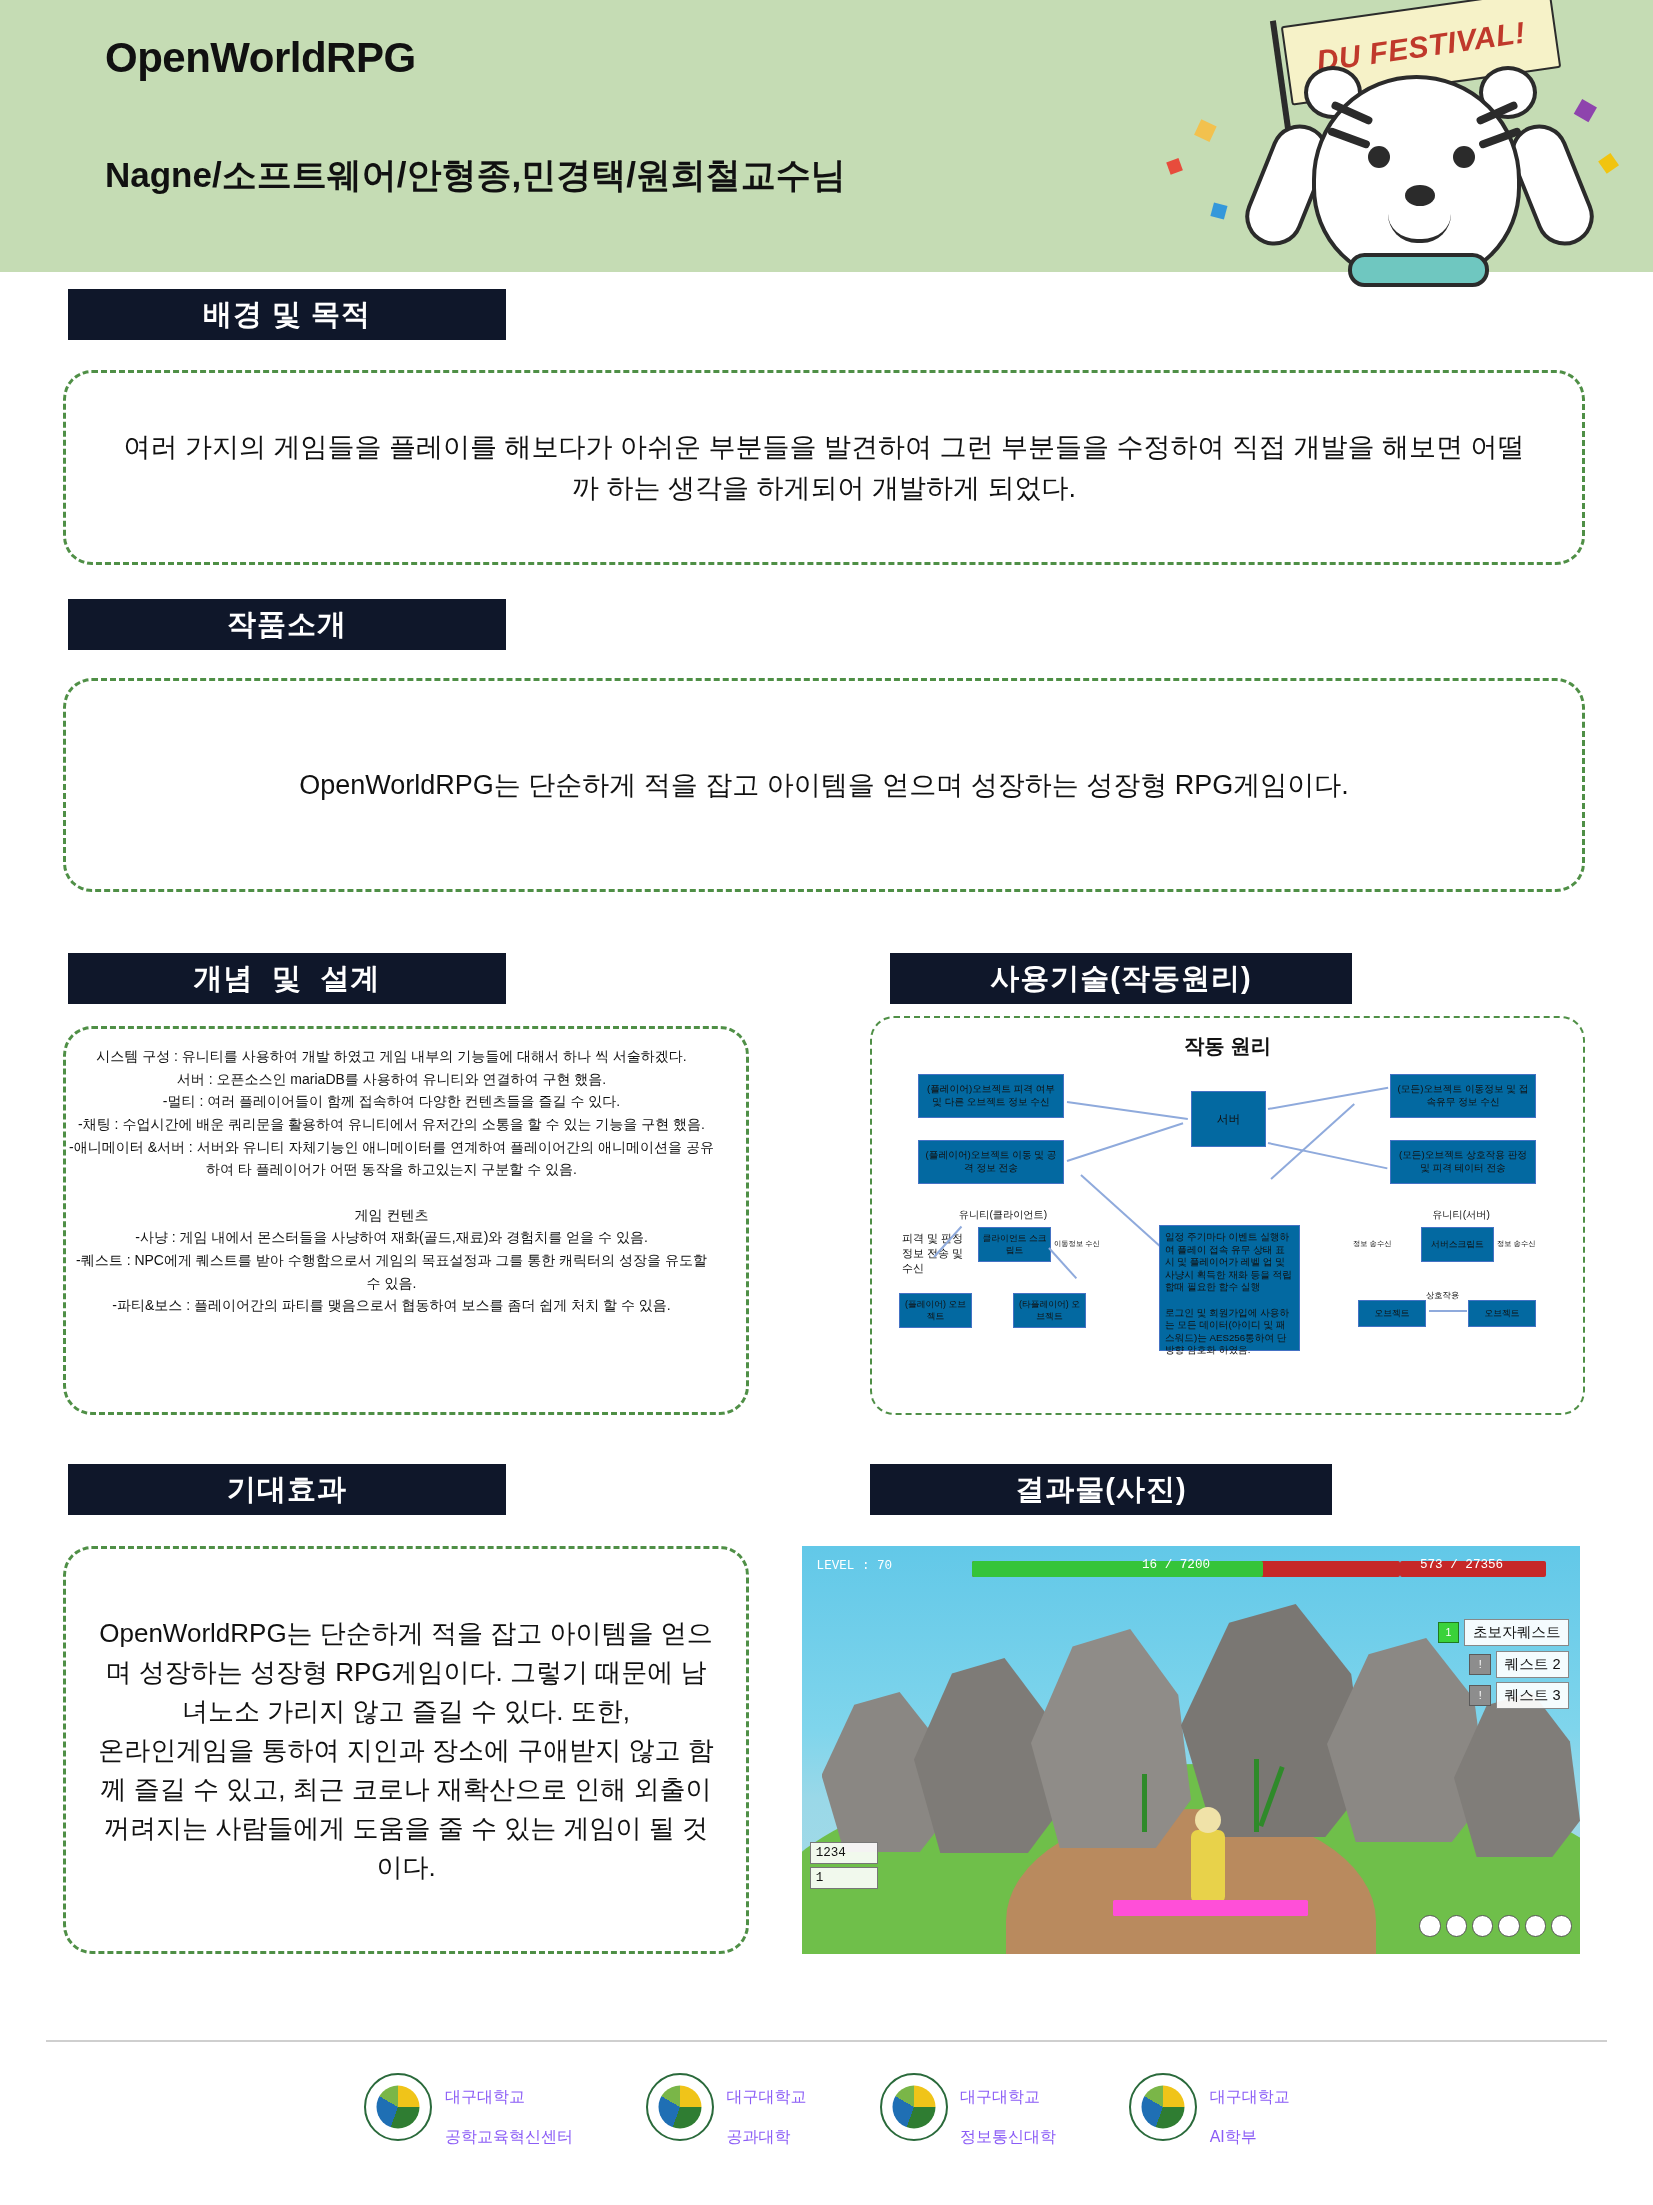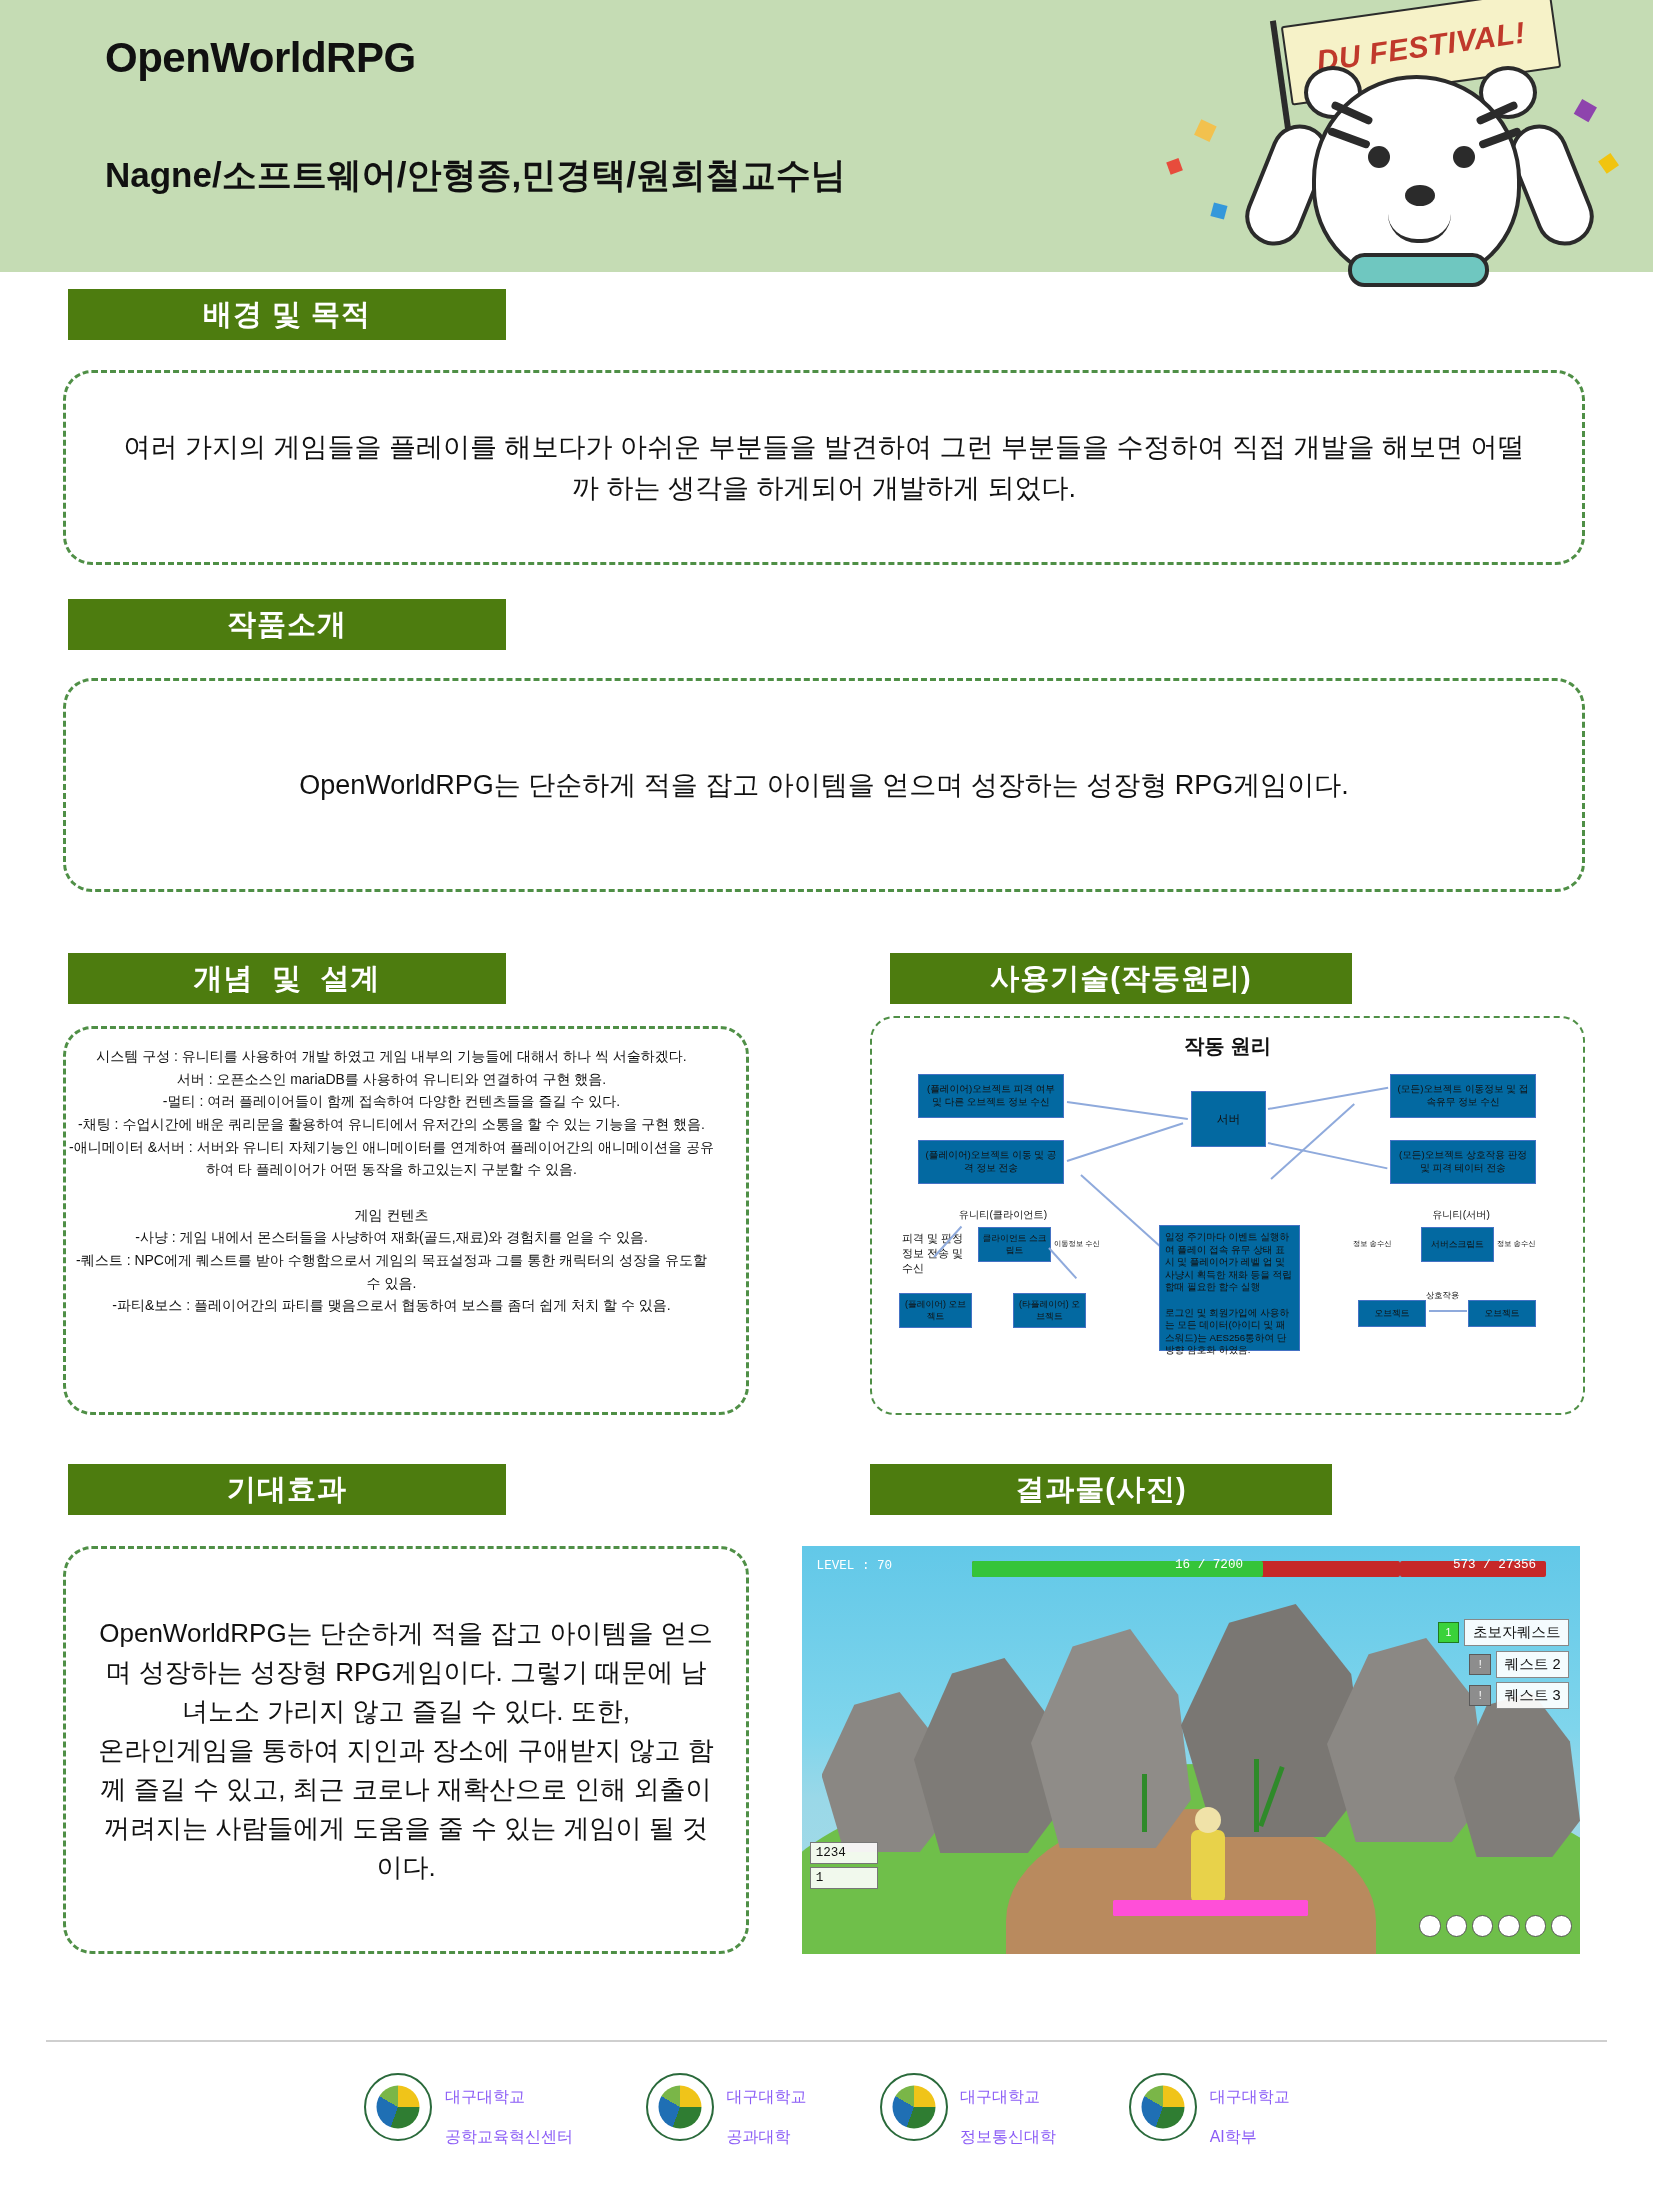--- a/index.html
+++ b/index.html
@@ -138,21 +138,21 @@
     border-radius: 16.5px;
   }
   .confetti {
     position: absolute;
     width: 16.5px; height: 16.5px;
   }
 
   
   .sec-head {
     position: absolute;
-    background: #4d7c0f;
+    background: #0f172a;
     color: #ffffff;
     font-size: 29px;
     font-weight: bold;
     display: flex;
     align-items: center;
     justify-content: center;
     letter-spacing: 1px;
   }
 
   
@@ -288,21 +288,20 @@
     font-size: 12.6px;
     color: #ffffff;
     font-family: "Liberation Mono", monospace;
   }
   .g-hptext {
     position: absolute;
     top: 11.7px;
     font-size: 12.6px;
     color: #ffffff;
     font-family: "Liberation Mono", monospace;
-    margin-left: 33px;
   }
   .quest-row {
     position: absolute;
     right: 10.7px;
     display: flex;
     align-items: center;
     gap: 4.9px;
   }
   .quest-badge {
     width: 21.4px; height: 21.4px;

